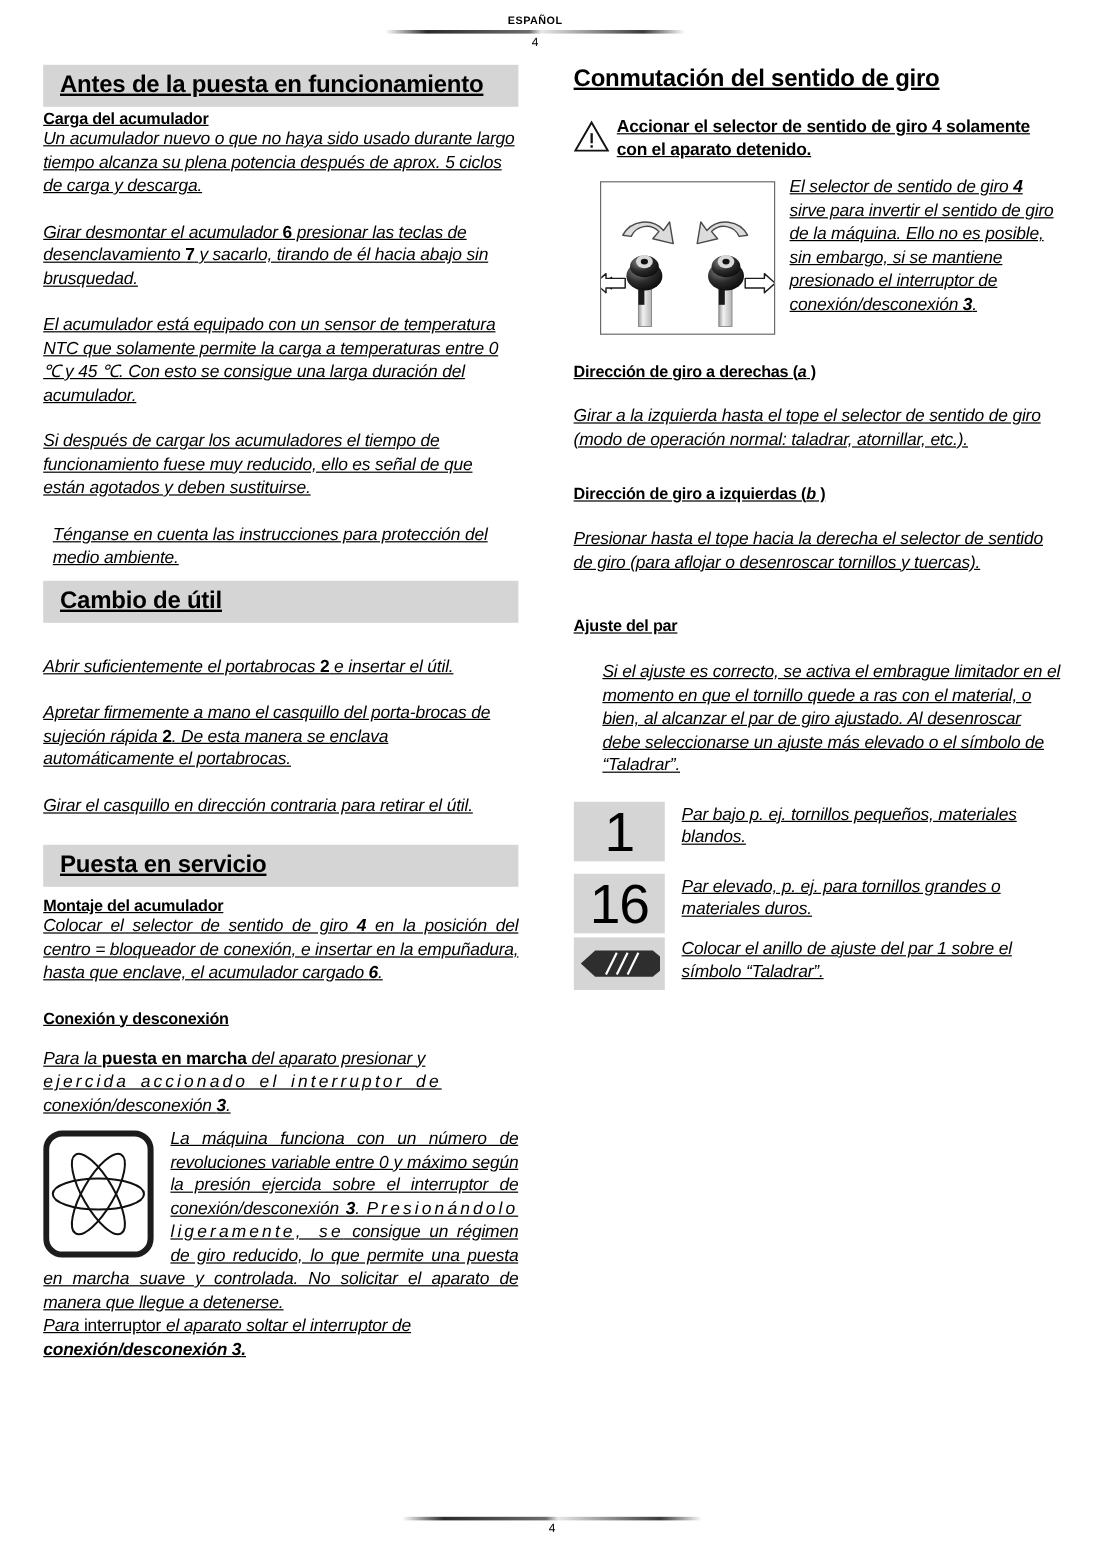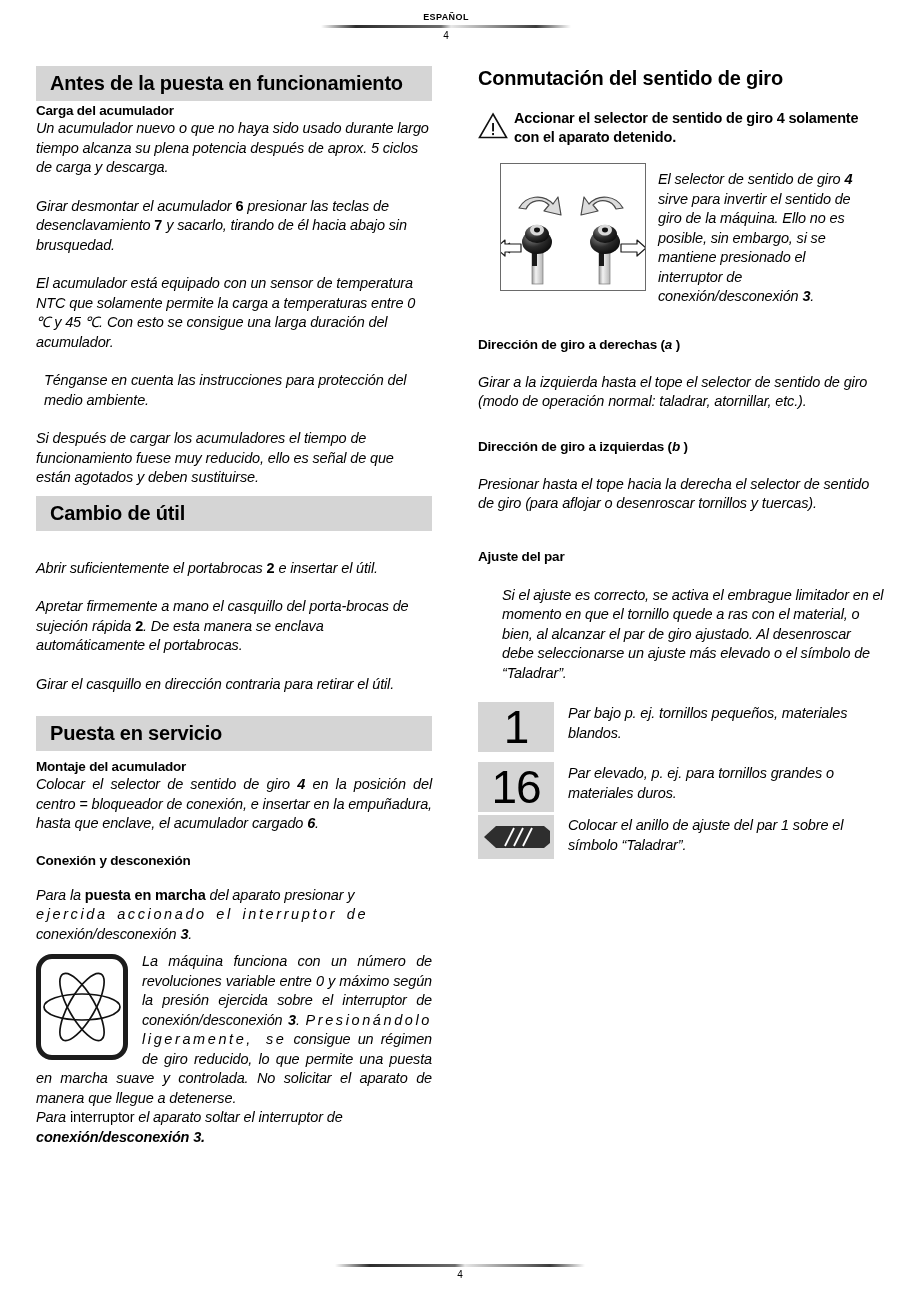--- a/index.html
+++ b/index.html
@@ -47,21 +47,22 @@
     top: 1262px;
     width: 920px;
     text-align: center;
   }
   .page-foot .rule-grad { margin-bottom: 1px; }
   .foot-num { font-size: 10px; line-height: 13px; }
 
   
   .col {
     position: absolute;
-    top: 66px;
+    top: 54px;
+    text-decoration: underline;
   }
   .col-left  { left: 36px;  width: 396px; }
   .col-right { left: 478px; width: 406px; }
 
   
   .band-heading {
     background: #d5d5d5;
     font-size: 20px;
     font-weight: bold;
     line-height: 25px;
@@ -191,23 +192,23 @@
   <div class="band-heading">Antes de la puesta en funcionamiento</div>
 
   <div class="sub-heading" style="margin-top:1px;">Carga del acumulador</div>
 
   <p class="body">Un acumulador nuevo o que no haya sido usado durante largo tiempo alcanza su plena potencia después de aprox. 5 ciclos de carga y descarga.</p>
 
   <p class="body gap"><span>Girar desmontar el acumulador </span><span class="b">6</span><span> presionar las teclas de desenclavamiento </span><span class="b">7</span><span> y sacarlo, tirando de él hacia abajo sin brusquedad.</span></p>
 
   <p class="body gap">El acumulador está equipado con un sensor de temperatura NTC que solamente permite la carga a temperaturas entre 0 ℃ y 45 ℃. Con esto se consigue una larga duración del acumulador.</p>
 
+  <p class="body gap">Si después de cargar los acumuladores el tiempo de funcionamiento fuese muy reducido, ello es señal de que están agotados y deben sustituirse.</p>
+
   <p class="body gap lead-indent">Ténganse en cuenta las instrucciones para protección del medio ambiente.</p>
-
-  <p class="body gap">Si después de cargar los acumuladores el tiempo de funcionamiento fuese muy reducido, ello es señal de que están agotados y deben sustituirse.</p>
 
   <div class="band-heading" style="margin-top:8px;">Cambio de útil</div>
 
   <p class="body" style="margin-top:28px;"><span>Abrir suficientemente el portabrocas </span><span class="b">2</span><span> e insertar el útil.</span></p>
 
   <p class="body gap"><span>Apretar firmemente a mano el casquillo del porta-brocas de sujeción rápida </span><span class="b">2</span><span>. De esta manera se enclava automáticamente el portabrocas.</span></p>
 
   <p class="body gap">Girar el casquillo en dirección contraria para retirar el útil.</p>
 
   <div class="band-heading" style="margin-top:22px;">Puesta en servicio</div>
@@ -287,21 +288,21 @@
           <rect x="-6" y="86" width="11" height="34" fill="url(#shaft)" stroke="#7d7d7d" stroke-width="0.7"></rect>
           <rect x="-6" y="86" width="5" height="16" fill="#1a1a1a"></rect>
           <ellipse cx="0" cy="78" rx="15" ry="12" fill="url(#knob)"></ellipse>
           <ellipse cx="0" cy="70" rx="12" ry="9" fill="url(#knob)"></ellipse>
           <ellipse cx="0" cy="66" rx="7" ry="5.5" fill="#d8d8d8"></ellipse>
           <ellipse cx="0" cy="66" rx="3" ry="2.4" fill="#111111"></ellipse>
           <path d="M16 80 L32 80 L32 76 L41 84 L32 92 L32 88 L16 88 Z" fill="#ffffff" stroke="#1c1c1c" stroke-width="1.2" stroke-linejoin="round"></path>
         </g>
       </svg>
     </div>
-    <p class="body" style="margin:11px;"><span>El selector de sentido de giro </span><span class="bi">4</span><span> sirve para invertir el sentido de giro de la máquina. Ello no es posible, sin embargo, si se mantiene presionado el interruptor de conexión/desconexión </span><span class="bi">3</span><span>.</span></p>
+    <p class="body" style="margin:0;"><span>El selector de sentido de giro </span><span class="bi">4</span><span> sirve para invertir el sentido de giro de la máquina. Ello no es posible, sin embargo, si se mantiene presionado el interruptor de conexión/desconexión </span><span class="bi">3</span><span>.</span></p>
   </div>
 
   <div class="sub-heading" style="margin-top:18px;"><span>Dirección de giro a derechas (</span><span class="bi">a</span><span> )</span></div>
 
   <p class="body" style="margin-top:20px;">Girar a la izquierda hasta el tope el selector de sentido de giro (modo de operación normal: taladrar, atornillar, etc.).</p>
 
   <div class="sub-heading" style="margin-top:26px;"><span>Dirección de giro a izquierdas (</span><span class="bi">b</span><span> )</span></div>
 
   <p class="body" style="margin-top:20px;">Presionar hasta el tope hacia la derecha el selector de sentido de giro (para aflojar o desenroscar tornillos y tuercas).</p>
 

